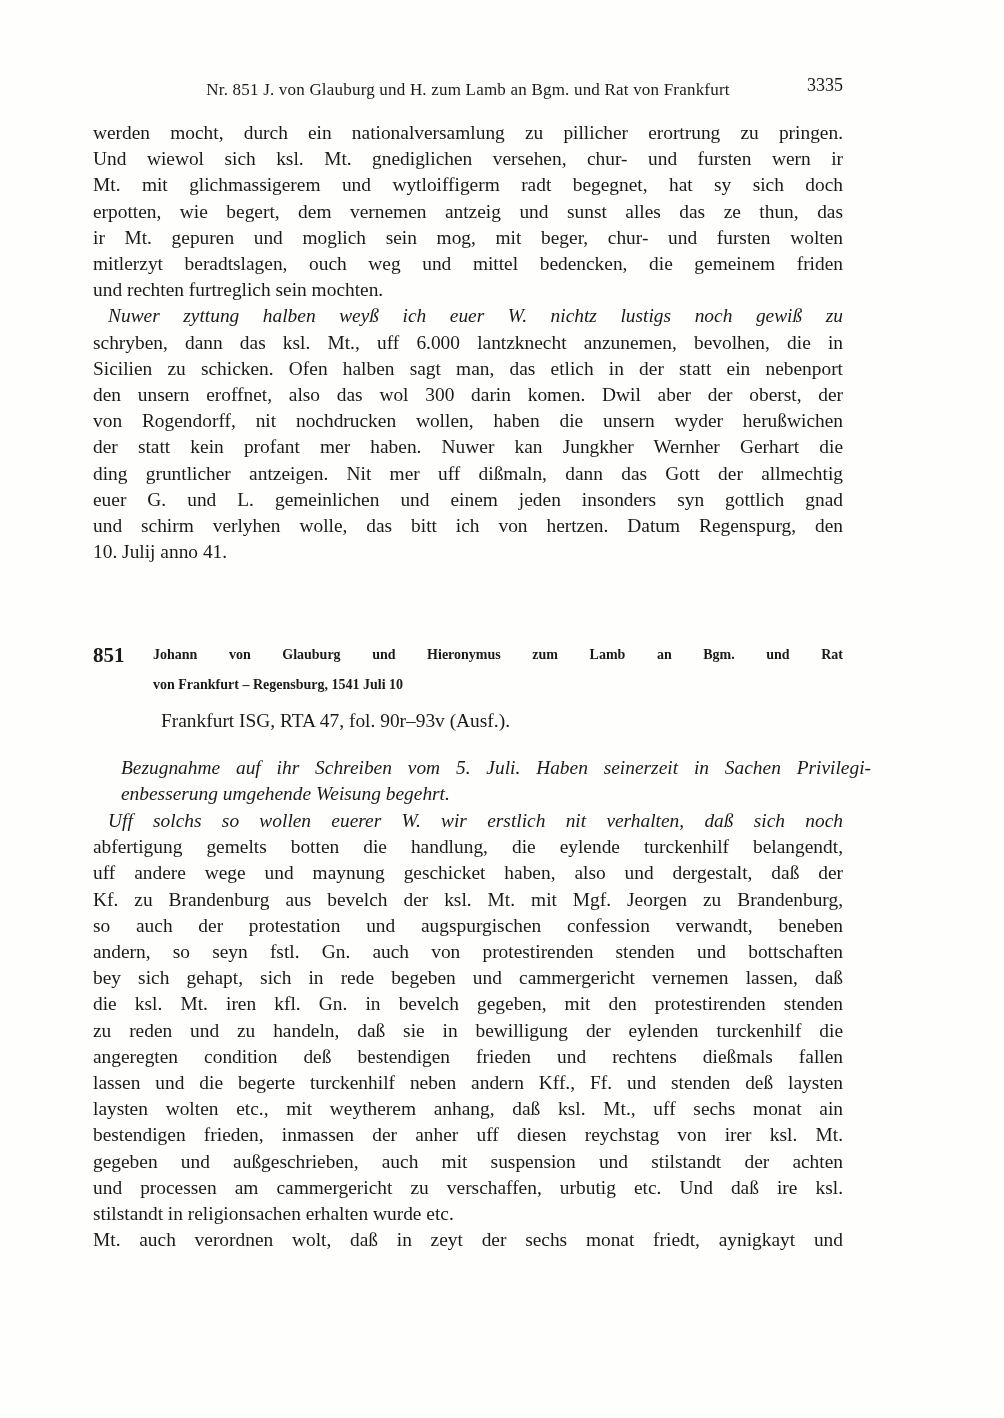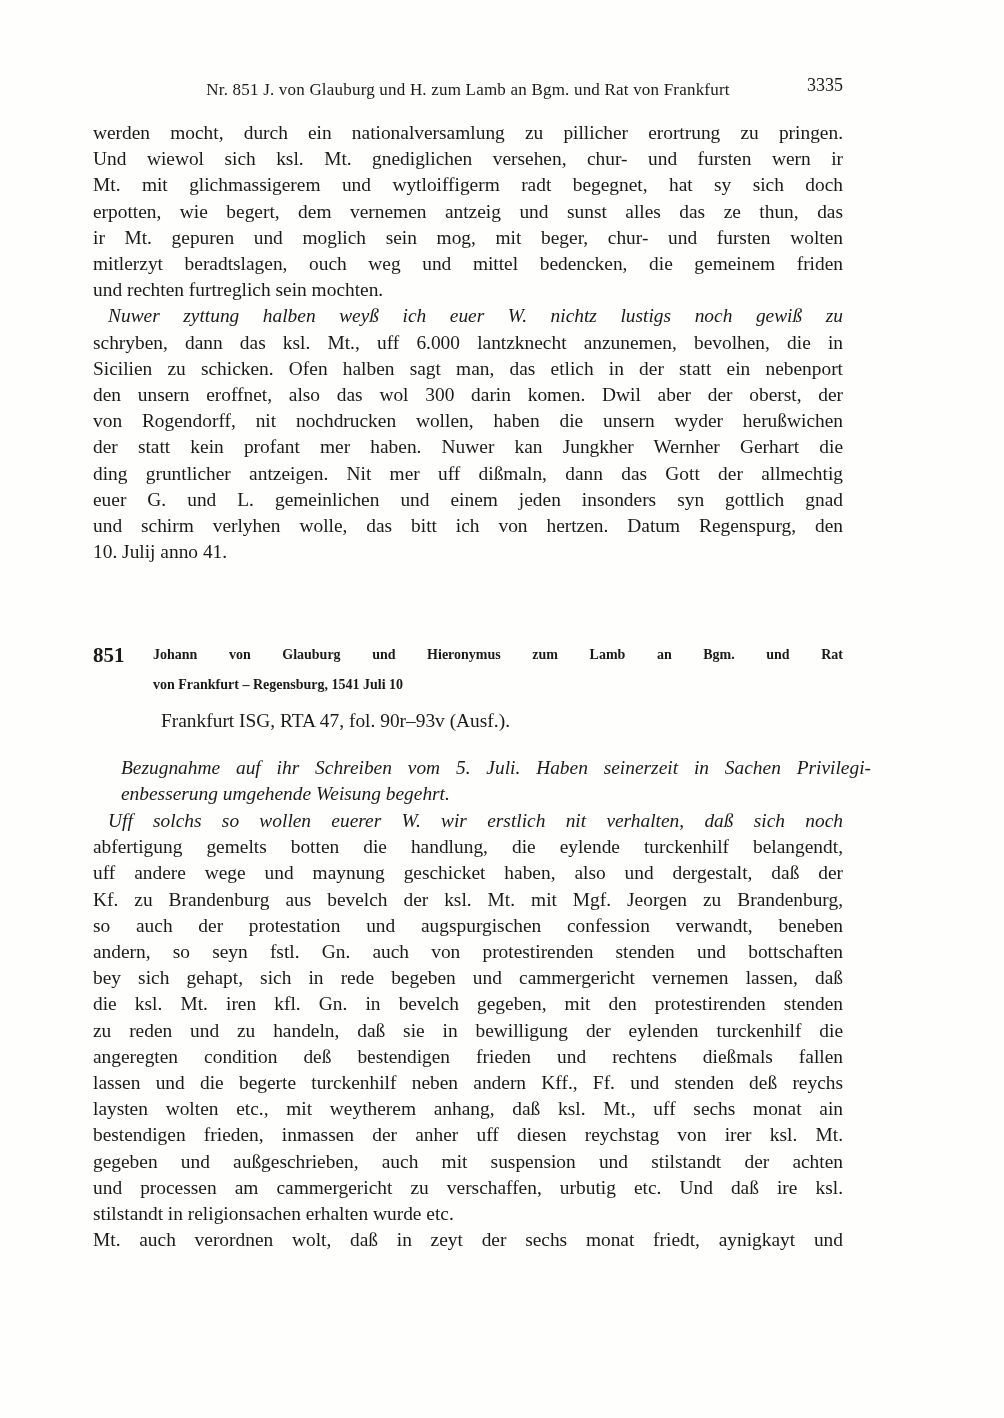--- a/index.html
+++ b/index.html
@@ -136,21 +136,21 @@
       <div class="line indent">Uff solchs so wollen euerer W. wir erstlich nit verhalten, daß sich noch</div>
       <div class="line">abfertigung gemelts botten die handlung, die eylende turckenhilf belangendt,</div>
       <div class="line">uff andere wege und maynung geschicket haben, also und dergestalt, daß der</div>
       <div class="line">Kf. zu Brandenburg aus bevelch der ksl. Mt. mit Mgf. Jeorgen zu Brandenburg,</div>
       <div class="line">so auch der protestation und augspurgischen confession verwandt, beneben</div>
       <div class="line">andern, so seyn fstl. Gn. auch von protestirenden stenden und bottschaften</div>
       <div class="line">bey sich gehapt, sich in rede begeben und cammergericht vernemen lassen, daß</div>
       <div class="line">die ksl. Mt. iren kfl. Gn. in bevelch gegeben, mit den protestirenden stenden</div>
       <div class="line">zu reden und zu handeln, daß sie in bewilligung der eylenden turckenhilf die</div>
       <div class="line">angeregten condition deß bestendigen frieden und rechtens dießmals fallen</div>
-      <div class="line">lassen und die begerte turckenhilf neben andern Kff., Ff. und stenden deß reychs</div>
+      <div class="line">lassen und die begerte turckenhilf neben andern Kff., Ff. und stenden deß laysten</div>
       <div class="line">laysten wolten etc., mit weytherem anhang, daß ksl. Mt., uff sechs monat ain</div>
       <div class="line">bestendigen frieden, inmassen der anher uff diesen reychstag von irer ksl. Mt.</div>
       <div class="line">gegeben und außgeschrieben, auch mit suspension und stilstandt der achten</div>
       <div class="line">und processen am cammergericht zu verschaffen, urbutig etc. Und daß ire ksl.</div>
       <div class="line last">stilstandt in religionsachen erhalten wurde etc.</div>
       <div class="line">Mt. auch verordnen wolt, daß in zeyt der sechs monat friedt, aynigkayt und</div>
     </section>
 
 </div>
 

